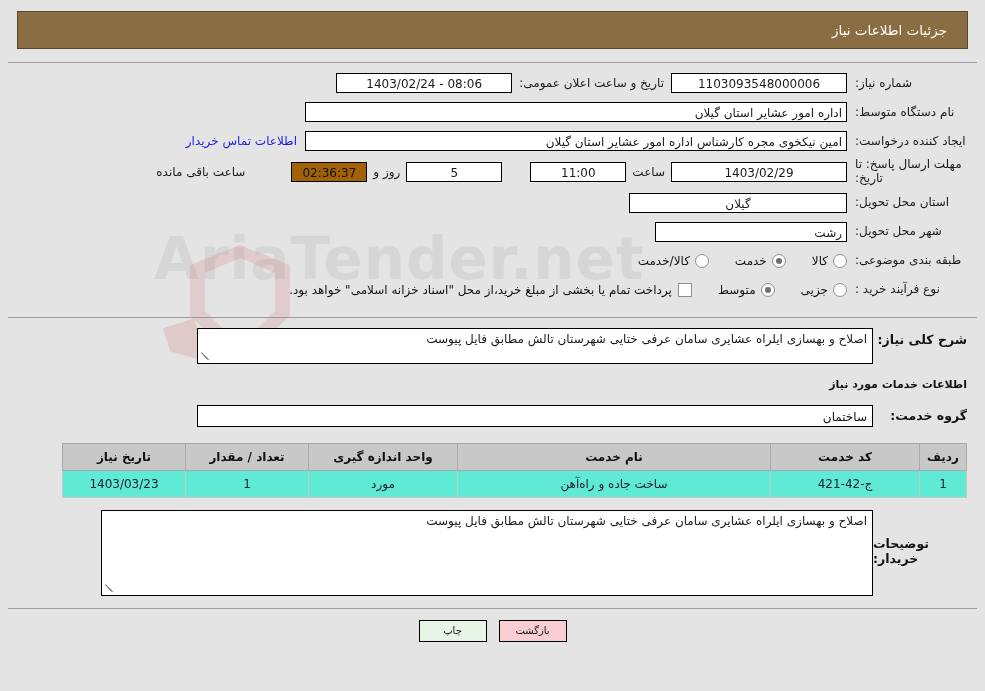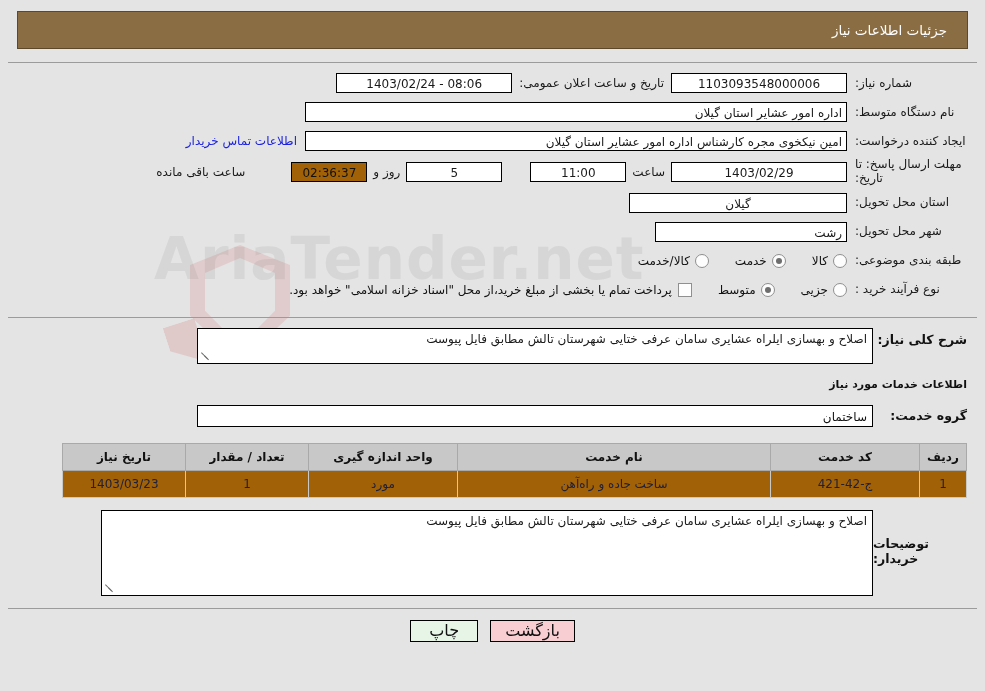--- a/index.html
+++ b/index.html
@@ -301,21 +301,21 @@
   table.items th {
     background: #c8c8c8;
     border: 1px solid #a9a9a9;
     height: 26px;
     font-weight: bold;
     font-size: 12px;
     color: #111;
     padding: 0 6px;
   }
   table.items td {
-    background: #a16207;
+    background: #5eead4;
     border: 1px solid #c8c8c8;
     height: 26px;
     text-align: center;
     padding: 0 6px;
     color: #20203a;
   }
   .col-row  { width: 34px; }
   .col-code { width: 136px; }
   .col-name { width: auto; }
   .col-unit { width: 136px; }
@@ -343,21 +343,21 @@
   .btnbar {
     display: flex;
     justify-content: center;
     gap: 12px;
     margin-top: 11px;
   }
   .btn {
     border: 1px solid #000000;
     height: 22px;
     min-width: 68px;
-    font-size: 16px;
+    font-size: 10px;
     line-height: 20px;
     text-align: center;
     padding: 0 14px;
     box-sizing: border-box;
     cursor: pointer;
     color: #111;
   }
   .btn.print  { background: #e6f5e6; }
   .btn.back   { background: #f9ced2; }
 </style>

